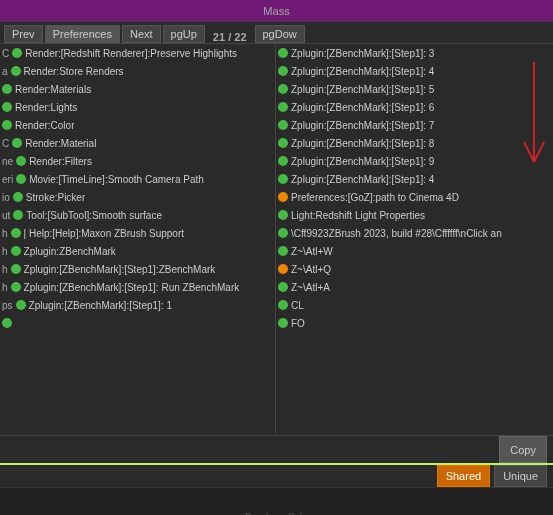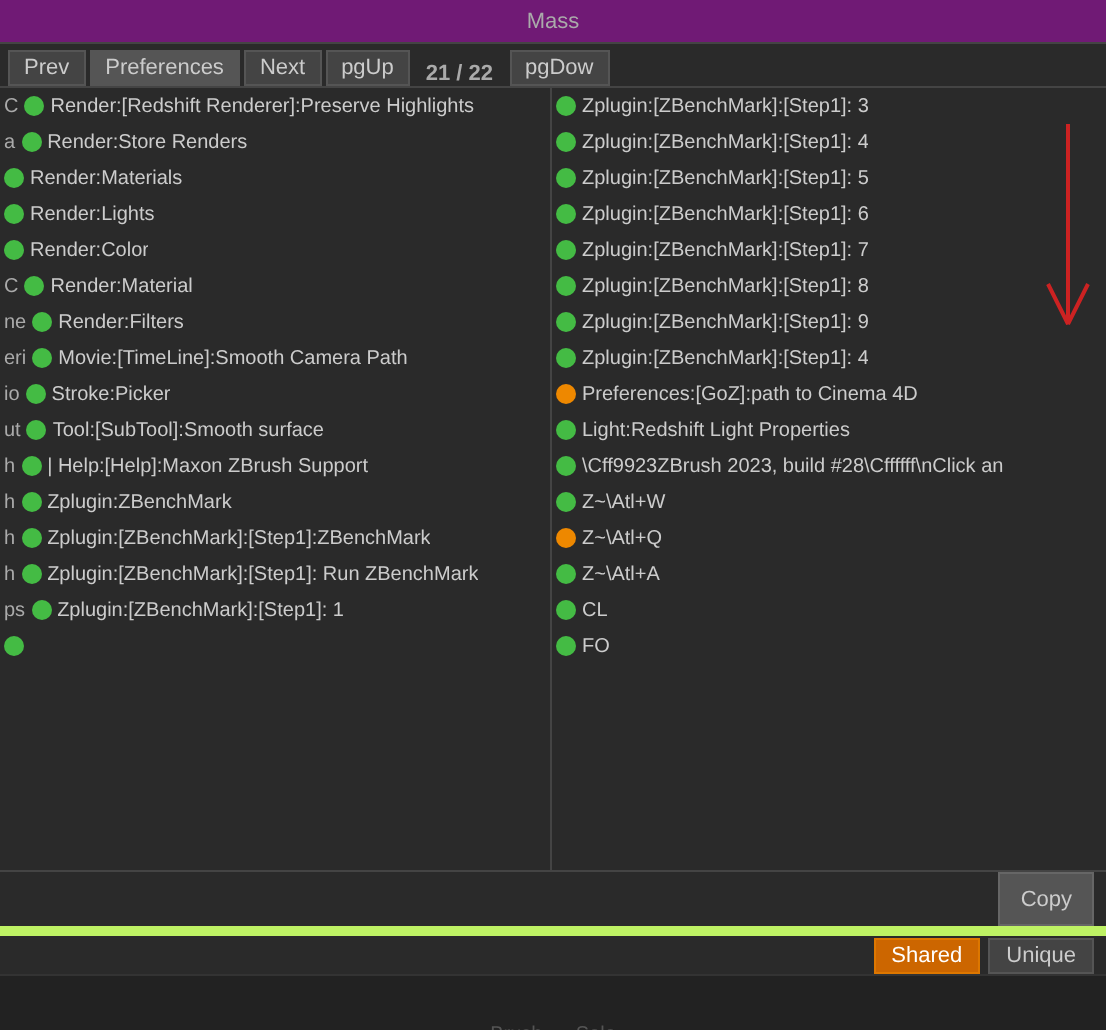--- a/index.html
+++ b/index.html
@@ -125,25 +125,24 @@
       border: 1px solid #666;
       padding: 2px 10px;
       font-size: 11px;
       cursor: pointer;
     }
 
     .shared-bar {
       background: #2a2a2a;
       height: 24px;
       display: flex;
-      align-items: center;
       justify-content: flex-end;
       padding: 0 6px;
       gap: 4px;
-      border-top: 5px solid #bef264;
+      border-top: 2px solid #bef264;
     }
 
     .shared-btn {
       background: #cc6600;
       color: #fff;
       border: 1px solid #dd7700;
       padding: 2px 8px;
       font-size: 11px;
       cursor: pointer;
     }

